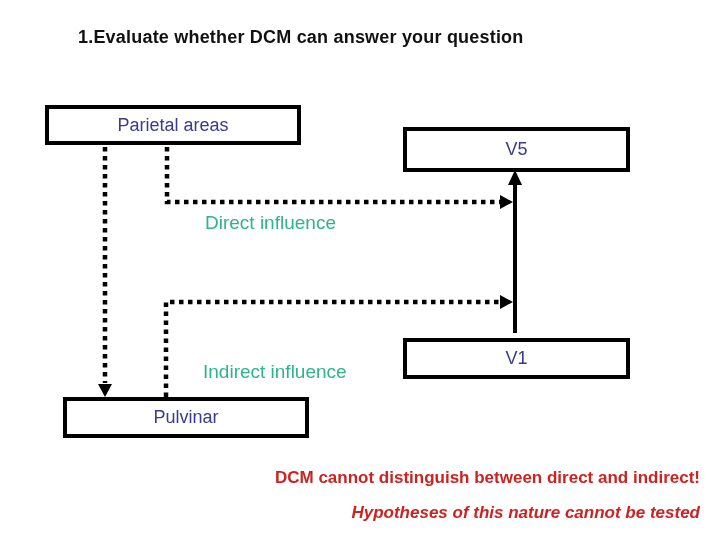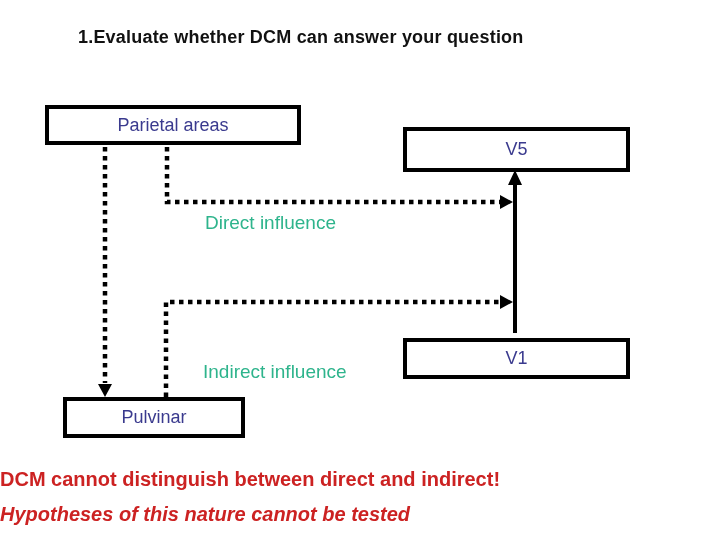--- a/index.html
+++ b/index.html
@@ -49,36 +49,36 @@
     justify-content: center;
   }
   .box span {
     color: #3a3a8e;
     font-size: 18px;
     white-space: nowrap;
   }
   .box.parietal { left: 45px;  top: 105px; width: 256px; height: 40px; }
   .box.v5       { left: 403px; top: 127px; width: 227px; height: 45px; }
   .box.v1       { left: 403px; top: 332px; width: 227px; height: 41px; margin-top: 6px; }
-  .box.pulvinar { left: 63px;  top: 397px; width: 182px; height: 41px; }
+  .box.pulvinar { left: 63px;  top: 397px; width: 246px; height: 41px; }
   .edge-label {
     position: absolute;
     color: #2eb48c;
     font-size: 19px;
     white-space: nowrap;
   }
   .edge-label.direct   { left: 205px; top: 212px; }
   .edge-label.indirect { left: 203px; top: 317px; margin-top: 44px; }
   .conclusion {
     position: absolute;
     left: 0;
     width: 700px;
-    text-align: left;
+    text-align: right;
     color: #cc2222;
-    font-size: 20px;
+    font-size: 17px;
     font-weight: bold;
     white-space: nowrap;
   }
   .conclusion.line1 { top: 468px; }
   .conclusion.line2 { top: 503px; font-style: italic; }
 </style>
 </head>
 <body>
 
 <div class="slide">

